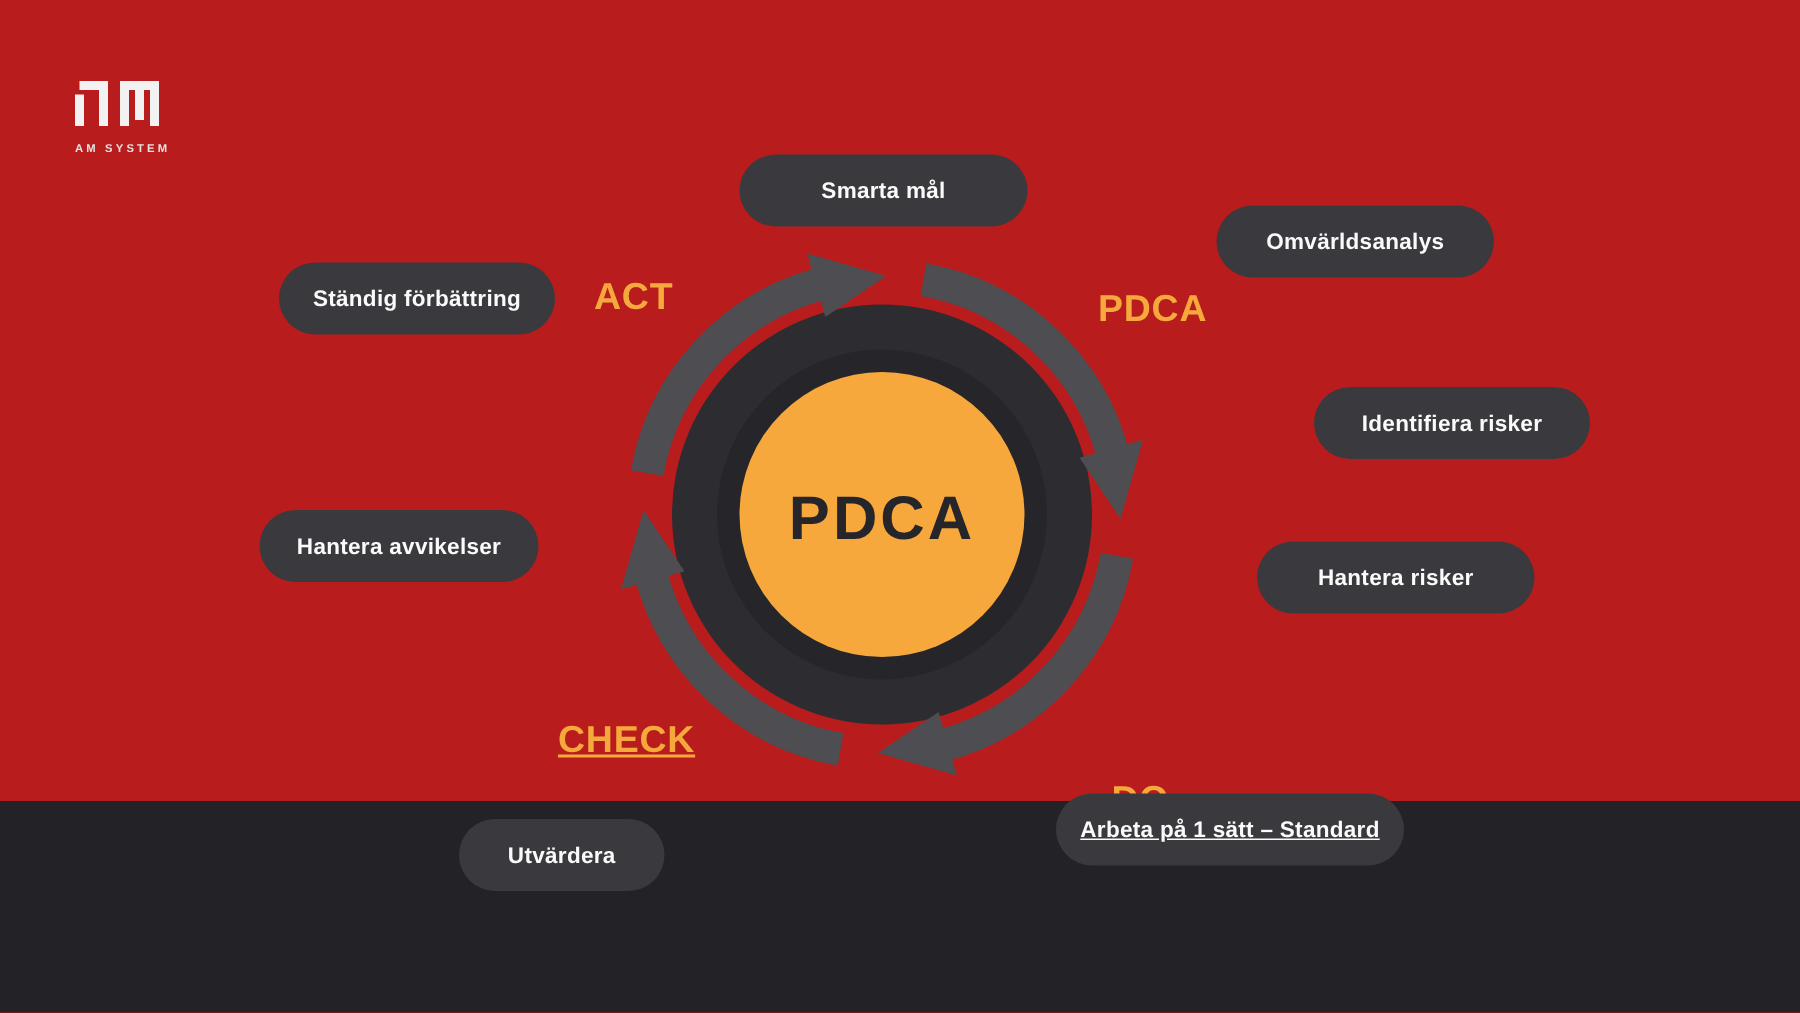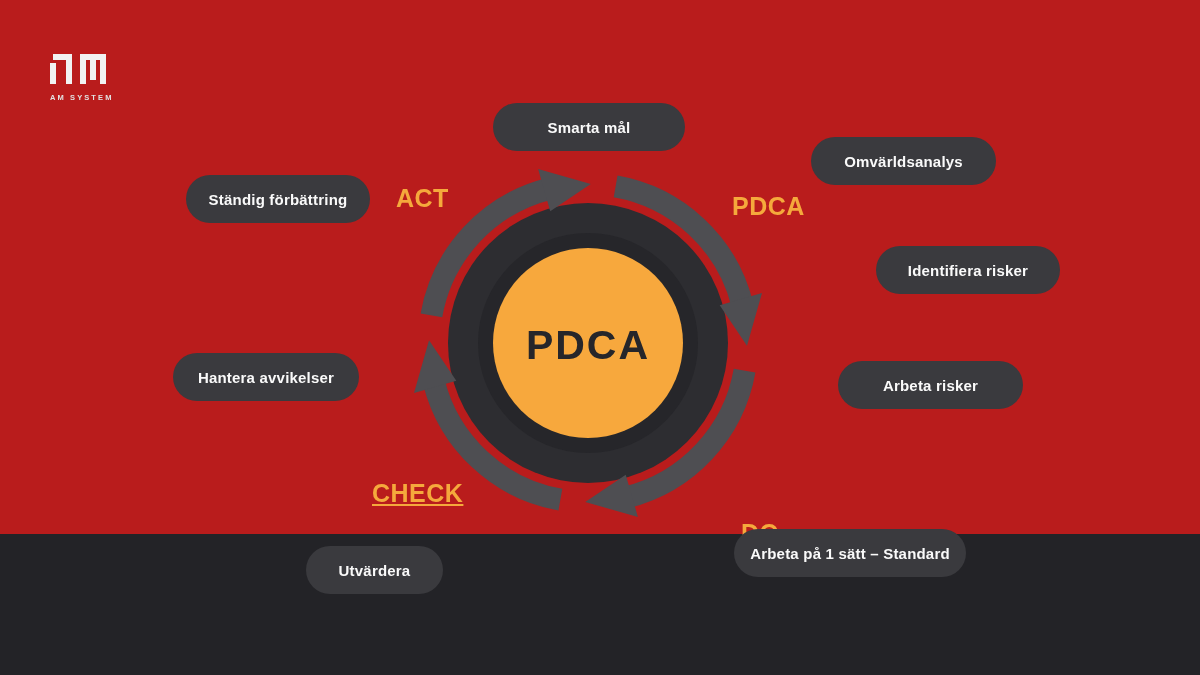--- a/index.html
+++ b/index.html
@@ -86,32 +86,32 @@
   <div class="phase" style="left:732px; top:192px;">PDCA</div>
   <div class="phase" style="left:372px; top:479px;text-decoration:underline;">CHECK</div>
   <div class="phase" style="left:741px; top:481px;margin-top:38px;">DO</div>
 
   <div class="pill" style="left:493px; top:67px;  width:192px;margin-top:36px;">
     <span>Smarta mål</span>
   </div>
   <div class="pill" style="left:811px; top:137px; width:185px;justify-content:center;">
     <span>Omvärldsanalys</span>
   </div>
-  <div class="pill" style="left:876px; top:246px; width:184px;">
+  <div class="pill" style="left:876px; top:258px; width:184px;">
     <span>Identifiera risker</span>
   </div>
   <div class="pill" style="left:838px; top:361px; width:185px;">
-    <span>Arbeta risker</span>
+    <span>Hantera risker</span>
   </div>
-  <div class="pill" style="left:734px; top:529px; width:232px;">
+  <div class="pill" style="left:704px; top:529px; width:232px;text-decoration:underline;">
     <span>Arbeta på 1 sätt – Standard</span>
   </div>
   <div class="pill" style="left:306px; top:546px; width:137px;">
     <span>Utvärdera</span>
   </div>
-  <div class="pill" style="left:173px; top:340px; width:186px;margin-top:13px;">
+  <div class="pill" style="left:173px; top:340px; width:186px;">
     <span>Hantera avvikelser</span>
   </div>
   <div class="pill" style="left:186px; top:175px; width:184px;">
     <span>Ständig förbättring</span>
   </div>
 
 </div>
 
 </body></html>

